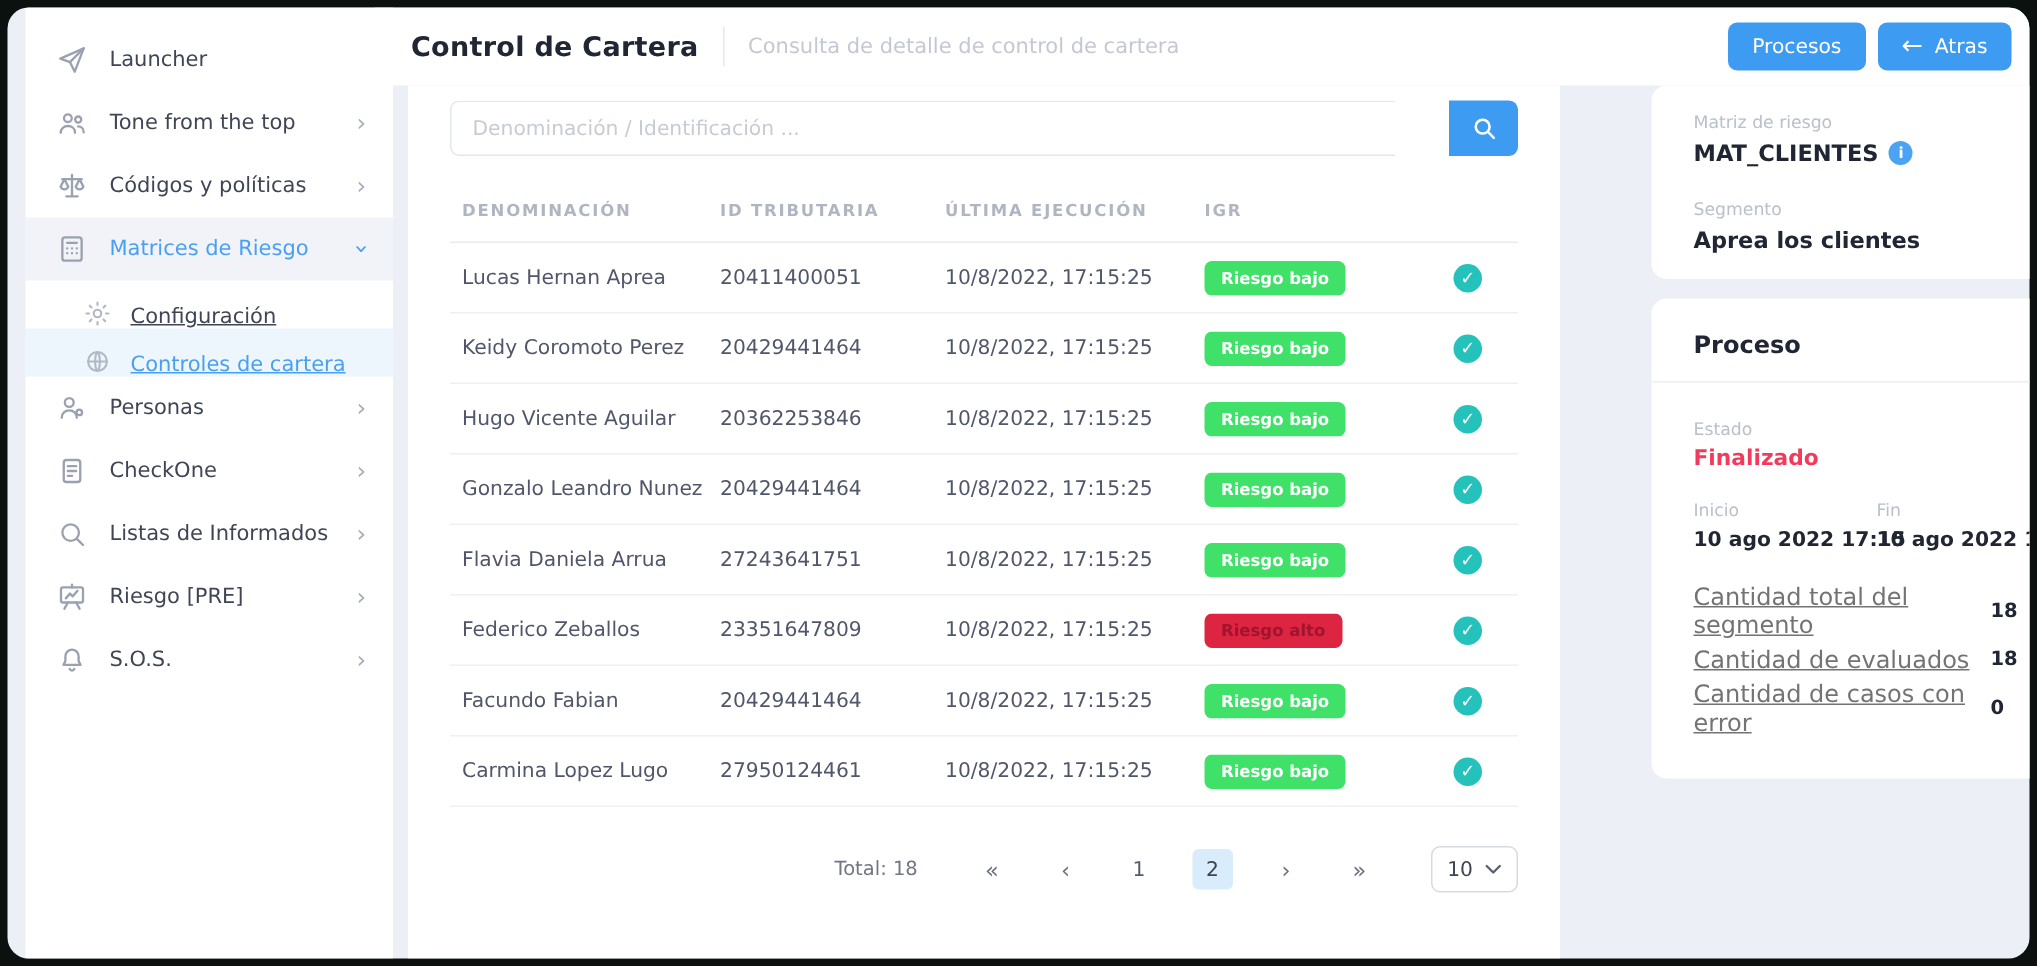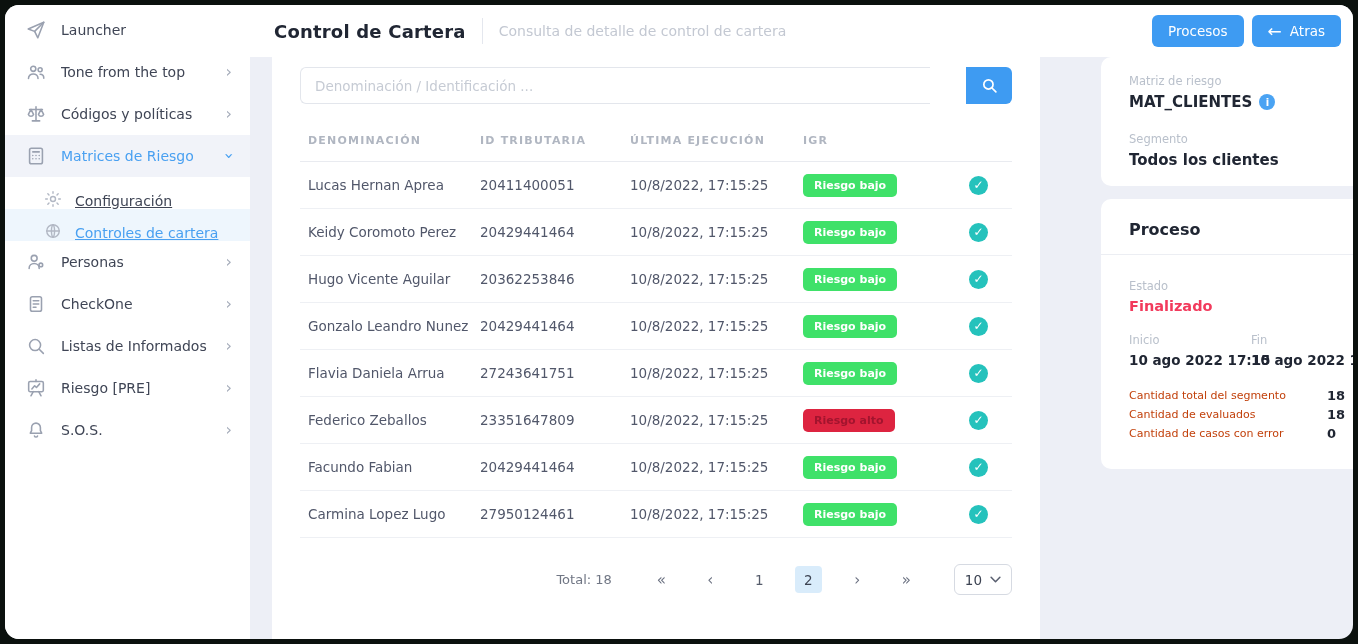--- a/index.html
+++ b/index.html
@@ -1,20 +1,20 @@
 <!DOCTYPE html>
 <html><head>
 <meta charset="utf-8">
 <style>
   * { margin:0; padding:0; box-sizing:border-box; }
   html,body { width:1358px; height:644px; background:#0b110e; font-family:"DejaVu Sans","Liberation Sans",sans-serif; }
   .app { position:absolute; left:5px; top:5px; width:1348px; height:634px; border-radius:14px; overflow:hidden; background:#edeff6; }
 
   
-  .sidebar { position:absolute; left:0; top:0; bottom:0; width:245px; background:#fff; padding-top:4px; z-index:3; }
+  .sidebar { position:absolute; left:12px; top:0; bottom:0; width:245px; background:#fff; padding-top:14px; z-index:3; }
   .side-item { display:flex; align-items:center; height:42px; padding:0 18px 0 20px; color:#3f4555; font-size:14px; cursor:pointer; }
   .side-item .s-icon { width:22px; height:22px; margin-right:14px; color:#9aa1b0; flex:none; display:flex; align-items:center; justify-content:center; }
   .side-item .s-label { flex:1; white-space:nowrap; overflow:hidden; }
   .side-item .chev { color:#a6adbb; font-size:16px; line-height:1; }
   .side-item.active { background:#f1f3f9; color:#49a0f1; }
   .side-item.active .chev { color:#49a0f1; transform:rotate(90deg); }
   .side-sub { display:flex; align-items:flex-end; height:32px; padding:0 18px 0 38px; color:#3f4555; font-size:14px; cursor:pointer;text-decoration:underline; }
   .side-sub .s-icon { width:20px; height:20px; margin-right:12px; color:#b2b8c4; flex:none; }
   .side-sub.active { background:#eef6fd; color:#49a0f1; }
   svg.ic { width:100%; height:100%; fill:none; stroke:currentColor; stroke-width:1.7; stroke-linecap:round; stroke-linejoin:round; }
@@ -64,21 +64,21 @@
   .card.process { margin-top:13px; padding-bottom:24px; }
   .proc-title { font-size:16px; font-weight:bold; color:#202633; padding:21px 28px 15px; }
   .proc-div { height:1px; background:#eceef3; }
   .proc-body { padding:24px 28px 0; }
   .estado-val { font-size:14.5px; font-weight:bold; color:#f23a5c; }
   .dates { display:flex; margin-top:19px; }
   .dates .col1 { width:122px; }
   .date-val { font-size:13.5px; font-weight:bold; color:#202633; white-space:nowrap; }
   .stats { margin-top:20px; }
   .stat-row { display:flex; align-items:center; margin-bottom:4px; }
-  .stat-lbl { flex:1; font-size:11px; color:#c2410c; }
+  .stat-lbl { flex:1; font-size:16px; color:#737373;text-decoration:underline; }
   .stat-val { width:36px; font-size:13px; font-weight:bold; color:#202633; }
 </style>
 </head>
 <body>
 
 <div class="app">
 
   <nav class="sidebar">
       <div class="side-item">
         <span class="s-icon">
@@ -321,21 +321,21 @@
 
   <aside class="right-col">
     <div class="card info">
       <div class="lbl">Matriz de riesgo</div>
       <div class="val">
         <span>MAT_CLIENTES</span>
         <span class="info-i">i</span>
       </div>
       <div class="lbl">Segmento</div>
       <div class="val">
-          <span>Todos los clientes</span>
+          <span>Aprea los clientes</span>
         </div>
     </div>
 
     <div class="card process">
       <div class="proc-title">Proceso</div>
       <div class="proc-div"></div>
       <div class="proc-body">
         <div class="lbl">Estado</div>
         <div class="estado-val">Finalizado</div>
         <div class="dates">

